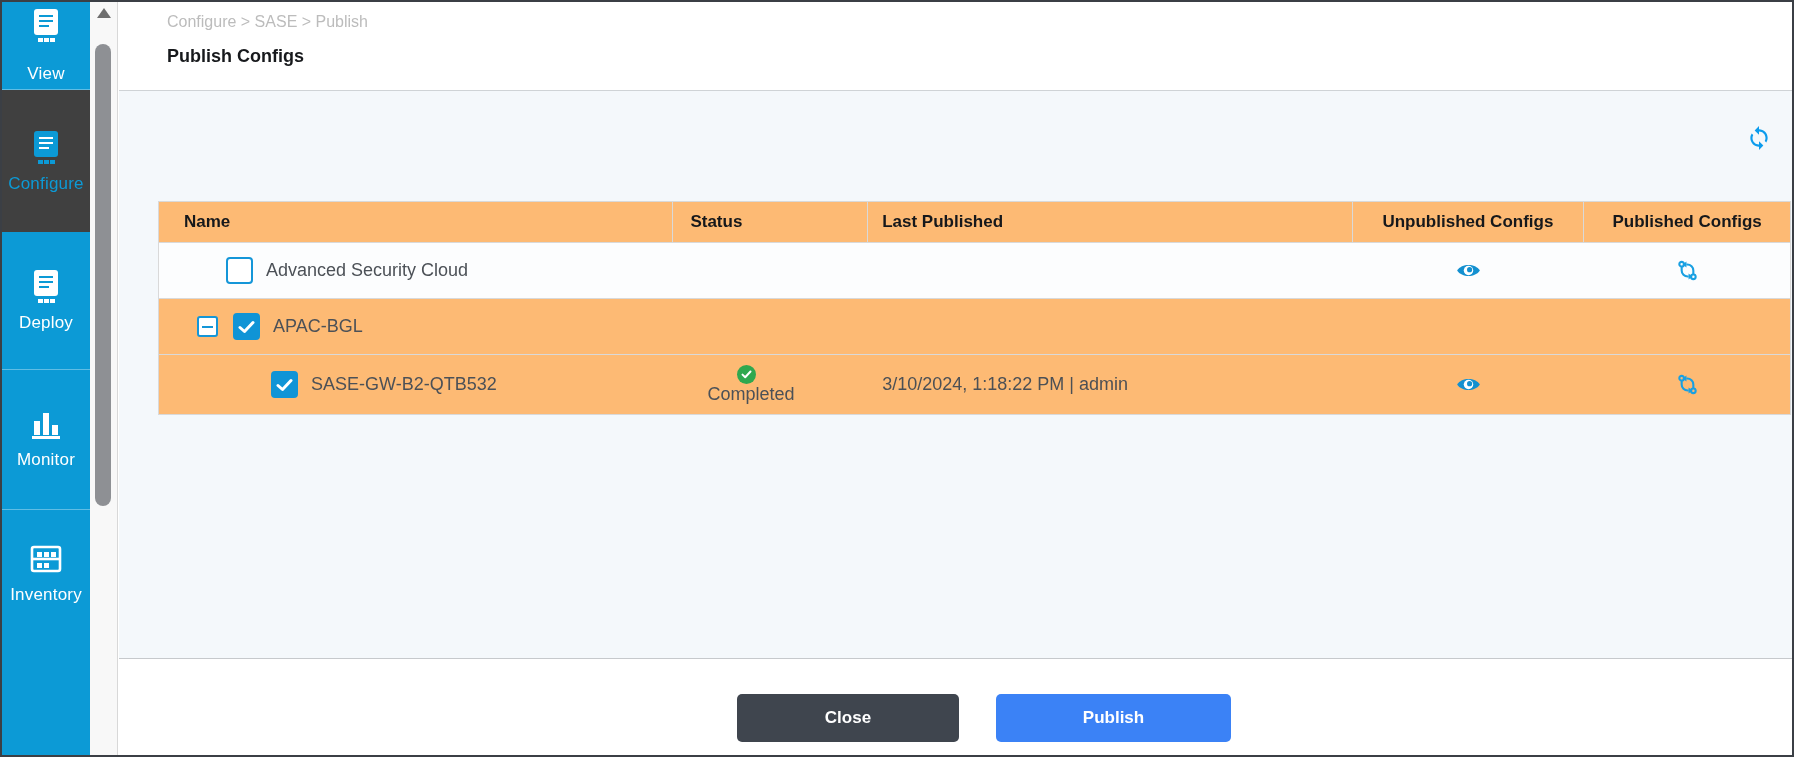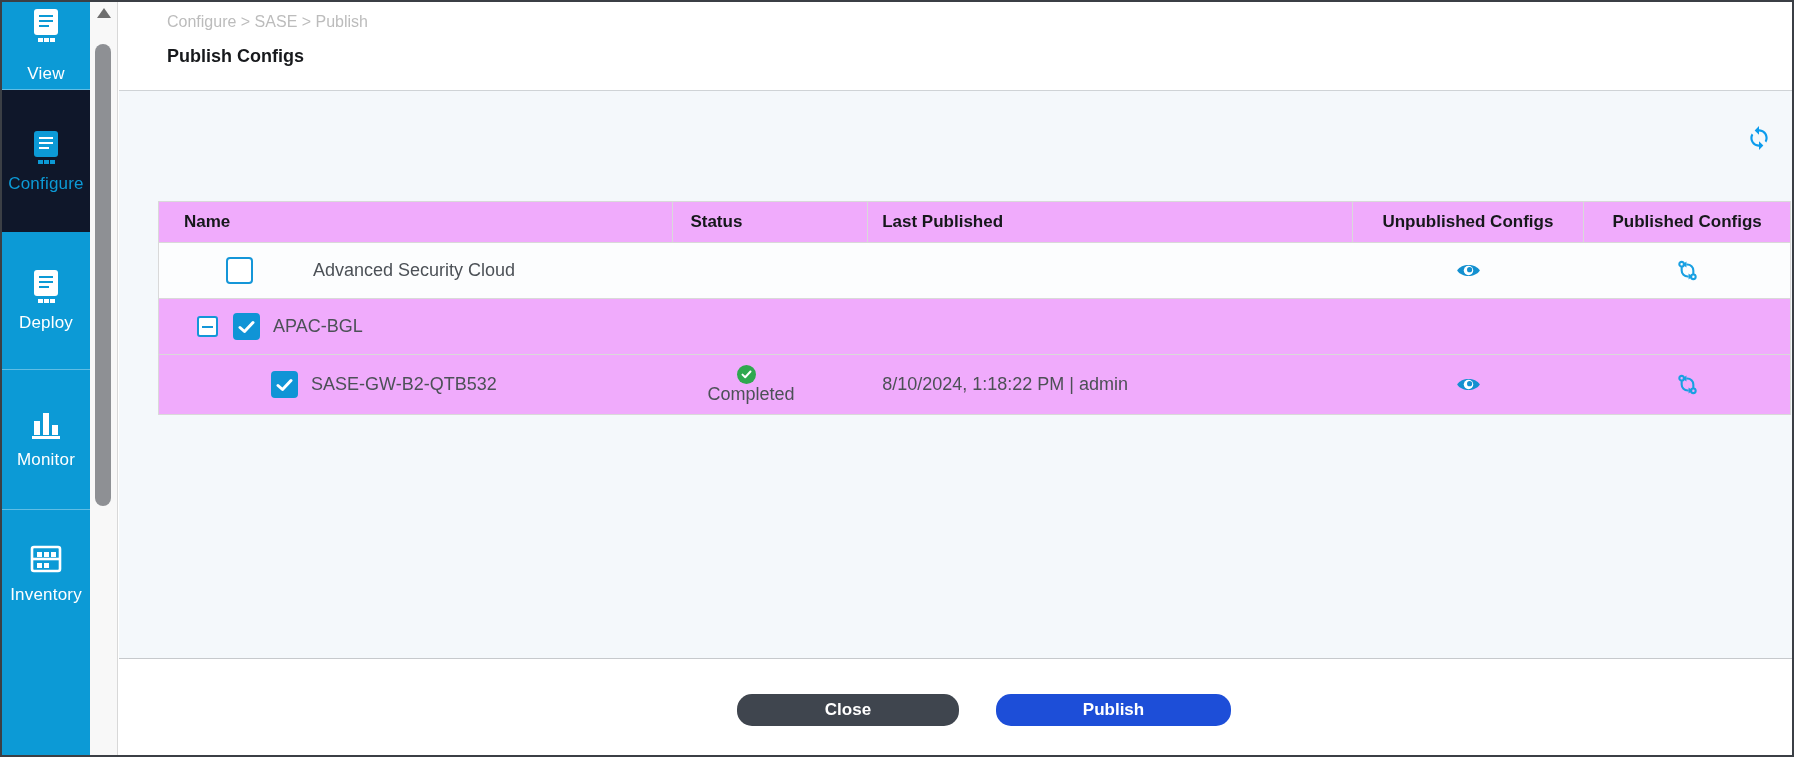--- a/index.html
+++ b/index.html
@@ -6,21 +6,21 @@
   html,body { background:#e8e8e8; font-family:"Liberation Sans","DejaVu Sans",sans-serif; }
   .frame {
     position:relative; width:1794px; height:757px; background:#fff;
     border:2px solid #3b3f45; overflow:hidden;
   }
 
   
   .sidebar { position:absolute; left:0; top:0; width:88px; height:100%; background:#0c9ad6; display:flex; flex-direction:column; }
   .nav-item { --bg:#0c9ad6; display:flex; flex-direction:column; align-items:center; justify-content:center; color:#fff; cursor:pointer; border-bottom:1px solid rgba(255,255,255,0.35); }
   .nav-item .nav-label { font-size:17px; margin-top:9px; letter-spacing:.2px; }
-  .nav-item.active { --bg:#ffffff; background:#0f172a; color:#0c9ad6; border-bottom:none; }
+  .nav-item.active { --bg:#ffffff; background:#404040; color:#0c9ad6; border-bottom:none; }
   .nav-view { height:88px;gap:12px; }
   .nav-configure { height:142px; }
   .nav-deploy { height:138px; }
   .nav-monitor { height:140px; }
   .nav-analytics { height:138px; }
   .nav-inventory { flex:1; border-bottom:none; justify-content:flex-start; padding-top:34px; }
   .nav-icon { display:block; }
 
   
   .scroll-rail { position:absolute; left:88px; top:0; width:28px; height:100%; background:#f8f8f8; border-right:1px solid #d8d8d8; }
@@ -32,21 +32,21 @@
   .page-header { position:absolute; top:0; left:0; right:0; height:88px; background:#fff; }
   .breadcrumb { position:absolute; left:48px; top:11px; font-size:16px; color:#bcbcbc; }
   .page-title { position:absolute; left:48px; top:44px; font-size:18px; font-weight:bold; color:#17191c; }
 
   .panel { position:absolute; top:88px; left:0; right:0; bottom:96px; background:#f4f8fb; border-top:1px solid #cfd3d6; border-bottom:1px solid #c6c9cc; }
   .panel-title { position:absolute; top:21px; left:0; width:100%; text-align:center; font-size:29px; color:#6e7276; font-weight:normal; letter-spacing:.2px; }
   .refresh-btn { position:absolute; right:20px; top:34px; width:26px; height:26px; cursor:pointer; }
 
   
   .gw-table { position:absolute; left:39px; top:110px; width:1633px; background:#fff; }
-  .t-row { display:flex; align-items:stretch; border:1px solid #d9d9d9; border-top:none; background:#f0abfc; }
+  .t-row { display:flex; align-items:stretch; border:1px solid #d9d9d9; border-top:none; background:#fdba74; }
   .t-header { border-top:1px solid #d9d9d9; height:42px; }
   .t-header .t-cell { font-weight:bold; font-size:17px; color:#16181b; border-right:1px solid #d9d9d9; display:flex; align-items:center; }
   .t-header .t-cell:last-child { border-right:none; }
   .t-cell { display:flex; align-items:center; }
   .c-name { width:515px; }
   .c-status { width:195px; padding-left:17px; }
   .c-last { width:485px; padding-left:14px; }
   .c-unpub { width:232px; justify-content:center; padding-left:0; }
   .c-pub { width:206px; justify-content:center; padding-left:0; }
   .t-header .c-name { padding-left:25px; }
@@ -57,36 +57,36 @@
   .row-gw { height:60px; }
   .row-label { font-size:18px; color:#4c5157; margin-left:13px; }
 
   .checkbox { width:27px; height:27px; border-radius:4px; flex:none; cursor:pointer; display:flex; align-items:center; justify-content:center; }
   .checkbox.unchecked { background:#fff; border:2px solid #1496d8; }
   .checkbox.checked { background:#1094d6; border:2px solid #1094d6; }
 
   .expander { width:21px; height:21px; border:2px solid #1496d8; border-radius:3px; background:#fff; flex:none; margin-right:15px; position:relative; cursor:pointer; }
   .expander::after { content:""; position:absolute; left:3px; right:3px; top:50%; margin-top:-1px; height:2px; background:#1496d8; }
 
-  .ind-1 { padding-left:67px;gap:47px; }
+  .ind-1 { padding-left:67px; }
   .ind-0 { padding-left:38px; }
   .ind-2 { padding-left:112px; }
 
   .status-badge { display:flex; align-items:center; }
   .status-check { width:19px; height:19px; border-radius:50%; background:#2fa84f; display:flex; align-items:center; justify-content:center; flex:none; }
   .status-text { font-size:18px; color:#4c5157; margin-left:9px; }
   .last-pub-text { font-size:18px; color:#4c5055; }
 
   .icon-btn { cursor:pointer; display:flex; align-items:center; justify-content:center; }
 
   
   .footer { position:absolute; left:0; right:0; bottom:0; height:96px; background:#fff; }
-  .btn { position:absolute; top:35px; height:32px; border:none; border-radius:15px; font-family:inherit; font-size:17px; font-weight:bold; color:#fff; cursor:pointer; }
+  .btn { position:absolute; top:35px; height:48px; border:none; border-radius:5px; font-family:inherit; font-size:17px; font-weight:bold; color:#fff; cursor:pointer; }
   .btn-close { left:618px; width:222px; background:#3f454e; }
-  .btn-publish { left:877px; width:235px; background:#1d4ed8; }
+  .btn-publish { left:877px; width:235px; background:#3b82f6; }
 </style>
 </head>
 <body>
 
 <div class="frame">
 
   <nav class="sidebar">
     <div class="nav-item nav-view">
       <svg class="nav-icon" width="32" height="36" viewBox="0 0 32 36">
         <rect x="4" y="2" width="24" height="26" rx="3" fill="currentColor"></rect>
@@ -242,21 +242,21 @@
             <span class="status-badge" style="padding-left:8px;flex-direction:column;">
               <span class="status-check">
                 <svg width="11" height="9" viewBox="0 0 11 9">
                     <path d="M1.5 4.6 L4.2 7.2 L9.5 1.5" fill="none" stroke="#ffffff" stroke-width="2" stroke-linecap="round" stroke-linejoin="round"></path>
                   </svg>
               </span>
               <span class="status-text">Completed</span>
             </span>
           </div>
           <div class="t-cell c-last">
-            <span class="last-pub-text">8/10/2024, 1:18:22 PM | admin</span>
+            <span class="last-pub-text">3/10/2024, 1:18:22 PM | admin</span>
           </div>
           <div class="t-cell c-unpub">
             <span class="icon-btn">
               <svg width="27" height="19" viewBox="0 0 18 14">
                 <path d="M0.6 7 C4 1.6 14 1.6 17.4 7 C14 12.4 4 12.4 0.6 7 Z" fill="#1390d0"></path>
                 <circle cx="9" cy="7" r="3.5" fill="#ffffff"></circle>
                 <circle cx="9.8" cy="6.4" r="1.9" fill="#1390d0"></circle>
               </svg>
             </span>
           </div>

